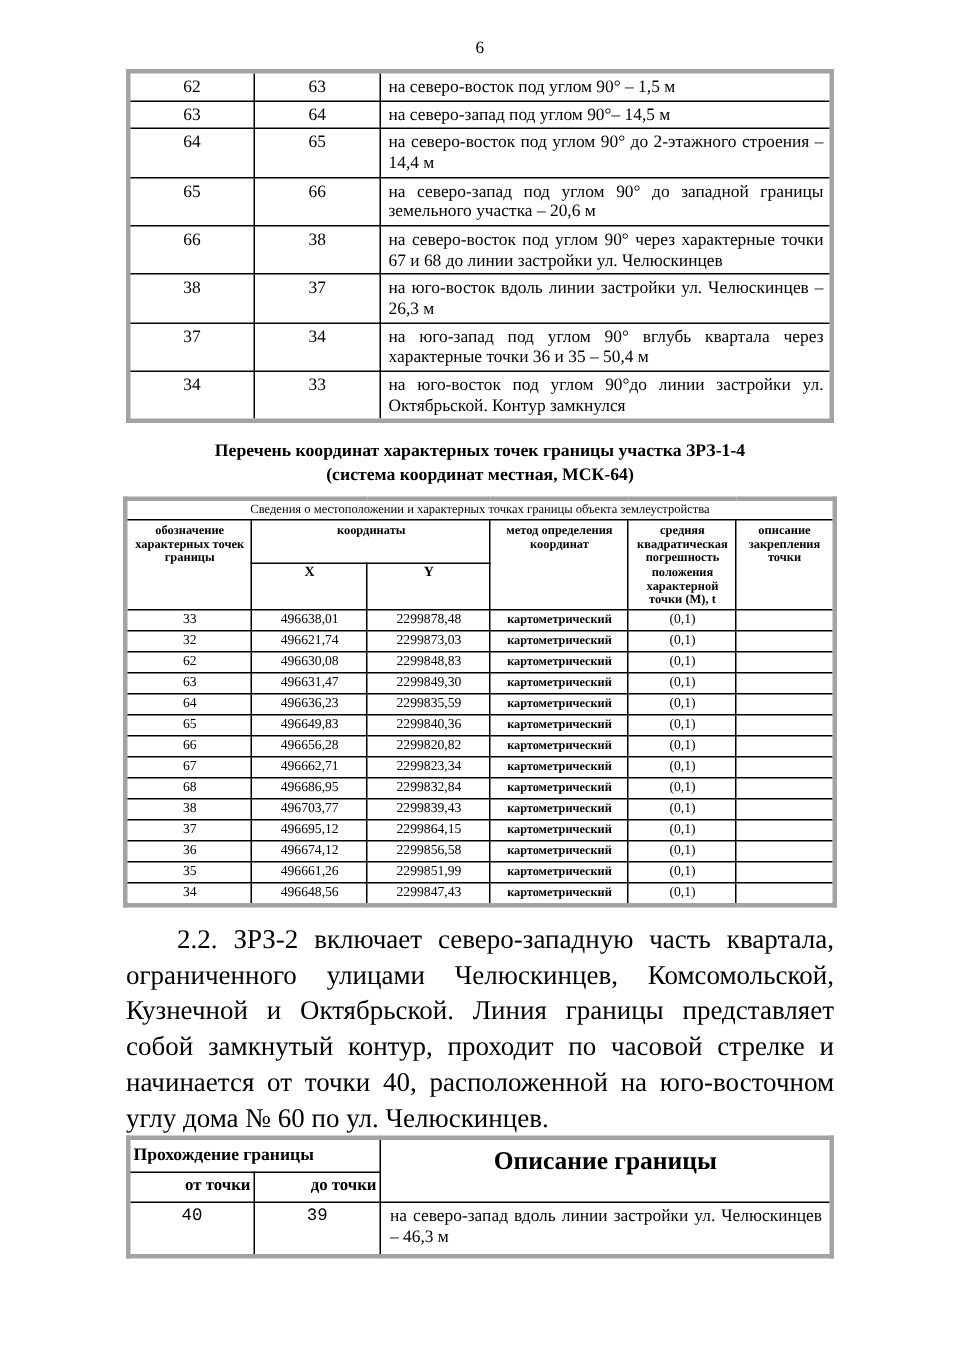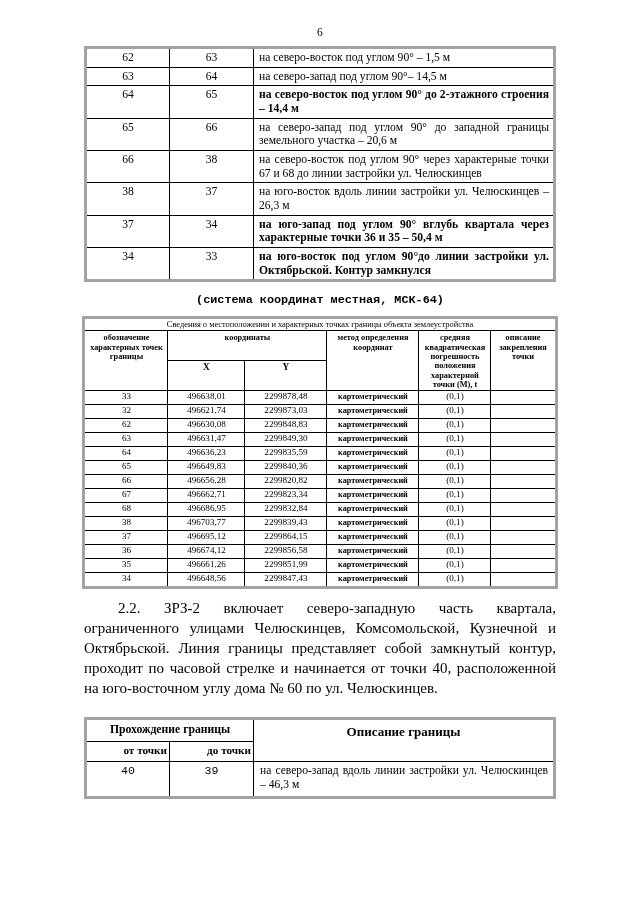--- a/index.html
+++ b/index.html
@@ -58,33 +58,32 @@
     width: 84px;
   }
   .border-table td.desc {
     text-align: justify;
     text-align-last: left;
     padding: 2px 4px 2px 5px;
     hyphens: none;
   }
   .border-table td.desc.j {
     text-align: justify;
-    font-weight: bold;
   }
 
   
   .section-title {
     text-align: center;
     font-weight: bold;
     font-size: 11.8px;
     line-height: 1.3;
     margin: 11px auto 7px auto;
     width: 472px;
   }
-  .section-title .l2 { display: block; font-family: Liberation Mono, monospace; }
+  .section-title .l2 { display: block; }
 
   
   .coord-table {
     width: 472px;
     font-size: 8.3px;
     line-height: 1.13;
   }
   .coord-table td, .coord-table th {
     padding: 0 2px;
   }
@@ -123,51 +122,51 @@
   .cw1 { width: 84px; }
   .cw2 { width: 77px; }
   .cw3 { width: 82px; }
   .cw4 { width: 92px; }
   .cw5 { width: 72px; }
   .cw6 { width: 65px; }
 
   
   .para {
     width: 472px;
-    margin: 10px auto 19px auto;
-    font-size: 15px;
+    margin: 10px auto 0 auto;
+    font-size: 18px;
     line-height: 1.32;
     text-align: justify;
     text-indent: 34px;
     hyphens: none;
   }
 
   
   .bottom-table {
     width: 472px;
     font-size: 11.6px;
     line-height: 1.2;
   }
   .bottom-table th.group {
-    text-align: center;
+    text-align: left;
     font-weight: bold;
     font-size: 11.7px;
     padding: 3px 2px 4px 2px;
   }
   .bottom-table th.sub {
     text-align: right;
     font-weight: bold;
     font-size: 11.2px;
     padding: 2px 2px 3px 2px;
     line-height: 1.2;
   }
   .bottom-table th.desc-h {
     text-align: center;
     font-weight: bold;
-    font-size: 13px;
+    font-size: 17px;
     vertical-align: top;
     padding-top: 4px;
   }
   .bottom-table td.pt {
     text-align: center;
     width: 84px;
     padding-top: 2px;
     font-family: Liberation Mono, monospace;
   }
   .bottom-table td.desc {
@@ -229,20 +228,21 @@
         </tr>
         <tr>
           <td class="pt">34</td>
           <td class="pt">33</td>
           <td class="desc j">на юго-восток под углом 90°до линии застройки ул. Октябрьской. Контур замкнулся</td>
         </tr>
       </tbody>
   </table>
 
   <div class="section-title">
+    <span>Перечень координат характерных точек границы участка ЗРЗ-1-4</span>
     <span class="l2">(система координат местная, МСК-64)</span>
   </div>
 
   <table class="doc-table coord-table">
     <colgroup>
       <col class="cw1">
         <col class="cw2">
         <col class="cw3">
         <col class="cw4">
         <col class="cw5">

